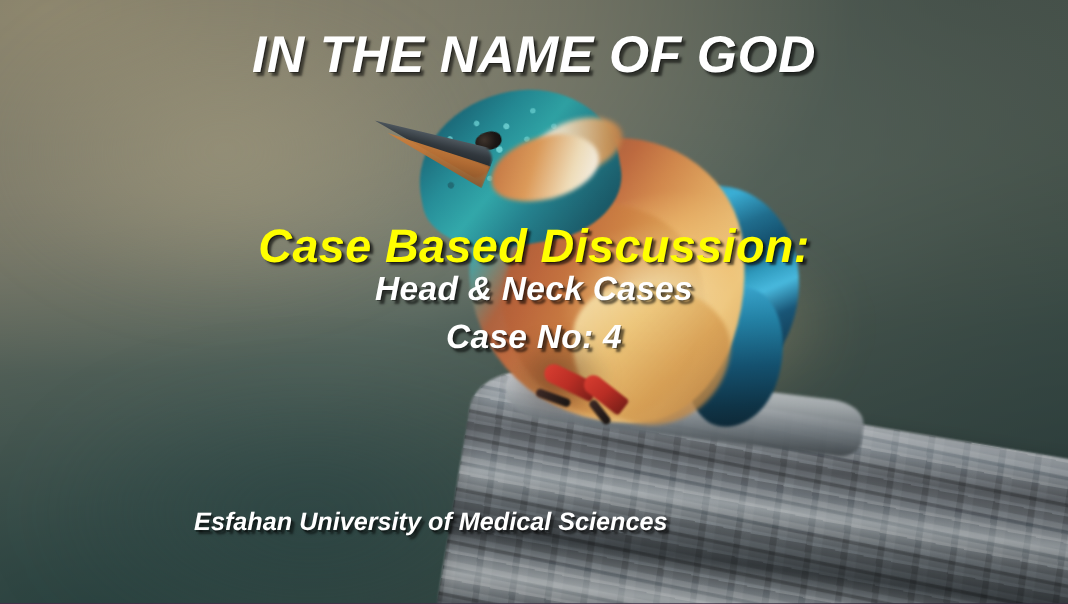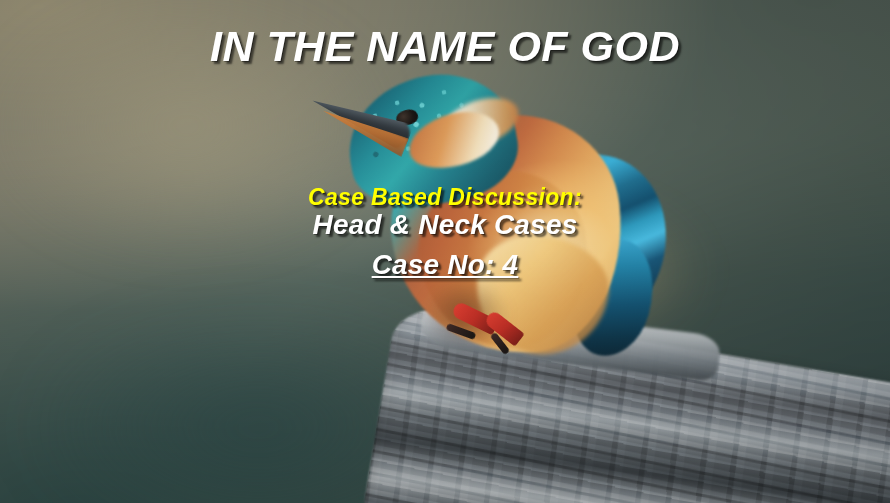--- a/index.html
+++ b/index.html
@@ -276,40 +276,40 @@
     text-shadow: 3px 3px 2px rgba(0,0,0,0.55), 1px 1px 0 rgba(0,0,0,0.35);
     white-space: nowrap;
   }
 
   .subtitle-block {
     position: absolute;
     left: 0; right: 0; top: 186px;
     text-align: center;
   }
   .sub-main {
-    font-size: 23px;
+    font-size: 39px;
     font-weight: bold;
     font-style: italic;
     color: #ffff00;
     letter-spacing: 0.3px;
     text-shadow: 3px 3px 2px rgba(0,0,0,0.62), 1px 1px 0 rgba(0,0,0,0.40);
     line-height: 1.0;
     white-space: nowrap;
   }
   .sub-line {
     font-size: 28px;
     font-weight: bold;
     font-style: italic;
     color: #ffffff;
     letter-spacing: 0.2px;
     text-shadow: 3px 3px 2px rgba(0,0,0,0.58), 1px 1px 0 rgba(0,0,0,0.36);
     white-space: nowrap;
   }
   .sub-line.l1 { }
-  .sub-line.l2 { margin-top: 8px; text-decoration: underline; }
+  .sub-line.l2 { margin-top: 8px; }
 
   .credit-block {
     position: absolute;
     left: 0; width: 718px; top: 418px;
     text-align: center;
   }
   .credit-name {
     font-size: 28px;
     font-weight: bold;
     font-style: italic;
@@ -386,16 +386,17 @@
 
     <div class="slide-title">IN THE NAME OF GOD</div>
 
     <div class="subtitle-block">
       <div class="sub-main">Case Based Discussion:</div>
       <div class="sub-line l1">Head &amp; Neck Cases</div>
       <div class="sub-line l2">Case No: 4</div>
     </div>
 
     <div class="credit-block">
+      <div class="credit-affil">Esfahan University of Medical Sciences</div>
     </div>
 
   </div>
 </div>
 
 </body></html>

